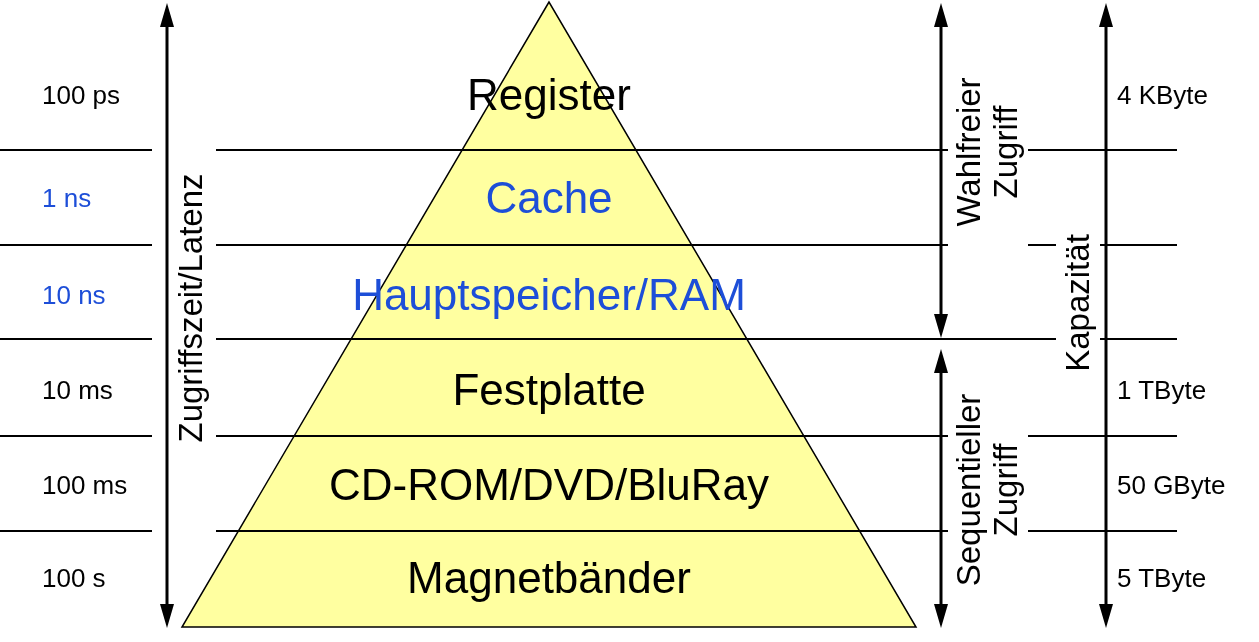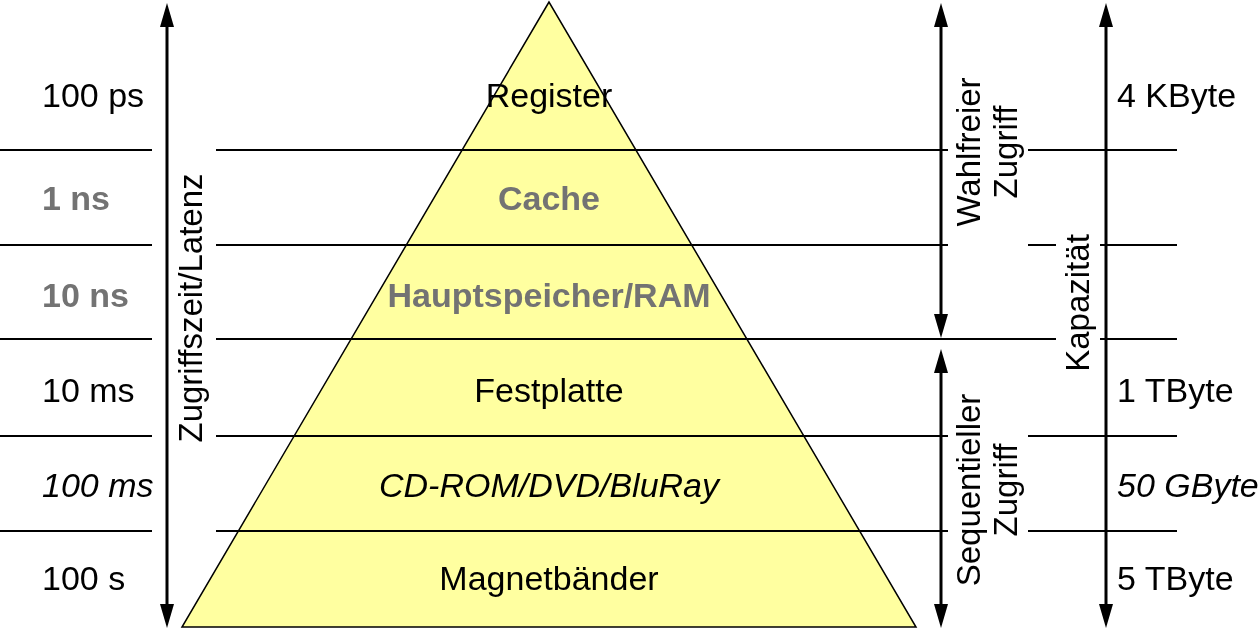--- a/index.html
+++ b/index.html
@@ -21,27 +21,27 @@
   .rot-label{
     position:absolute;z-index:3;
     background:#ffffff;
     transform:rotate(-90deg);
     display:flex;flex-direction:column;align-items:center;justify-content:center;
     font-size:33px;line-height:1.12;text-align:center;white-space:nowrap;
   }
   #arrow-svg{z-index:4;}
   .row-text{
     position:absolute;z-index:5;
-    font-size:34px;height:40px;line-height:40px;white-space:nowrap;
+    font-size:26px;height:40px;line-height:40px;white-space:nowrap;
   }
   .time-label{left:42px;}
   .cap-label{left:1117px;}
-  .level-label{left:199px;width:700px;text-align:center;font-size:34px;}
-  .r0{top:75px;} .r1{top:178px;} .r2{top:275px;} .r3{top:370px;} .r4{top:465px;font-style:italic;} .r5{top:558px;text-align:center;}
-  .blue{color:#737373;font-weight:bold;}
+  .level-label{left:199px;width:700px;text-align:center;font-size:44px;}
+  .r0{top:75px;} .r1{top:178px;} .r2{top:275px;} .r3{top:370px;} .r4{top:465px;} .r5{top:558px;text-align:center;}
+  .blue{color:#1d4ed8;}
 </style>
 </head>
 <body>
 
 <div id="canvas">
 
   <svg id="pyramid-svg" class="layer" width="1259" height="642">
     <polygon points="549,2 182,627 916,627" fill="#FFFFA0" stroke="#000000" stroke-width="1.5"></polygon>
   </svg>
 

